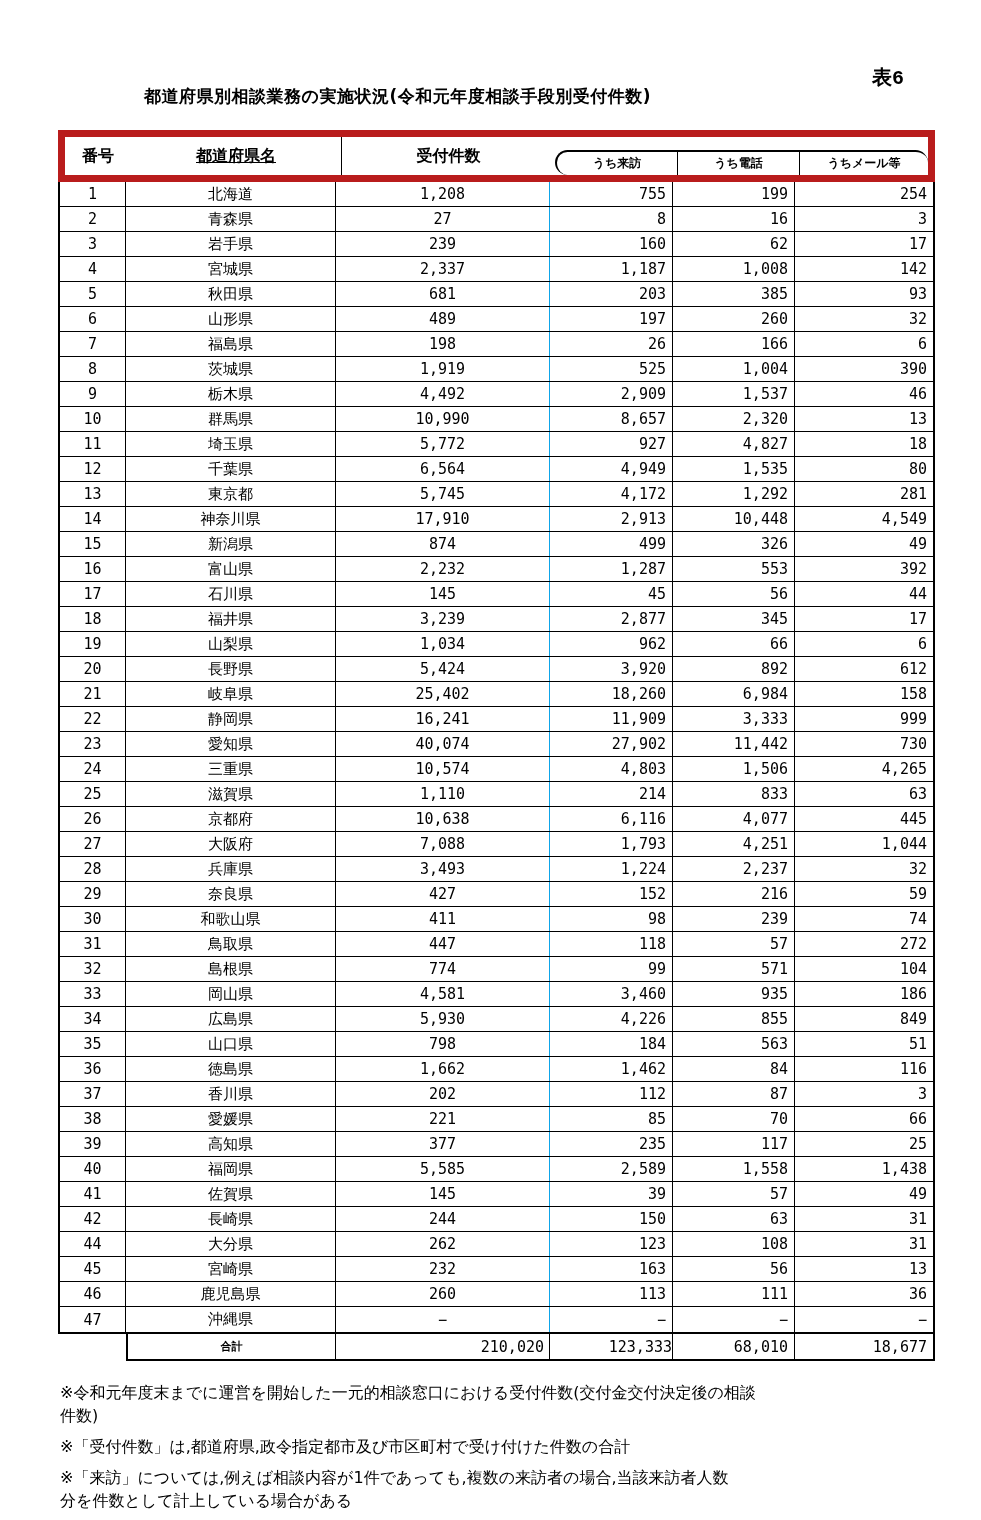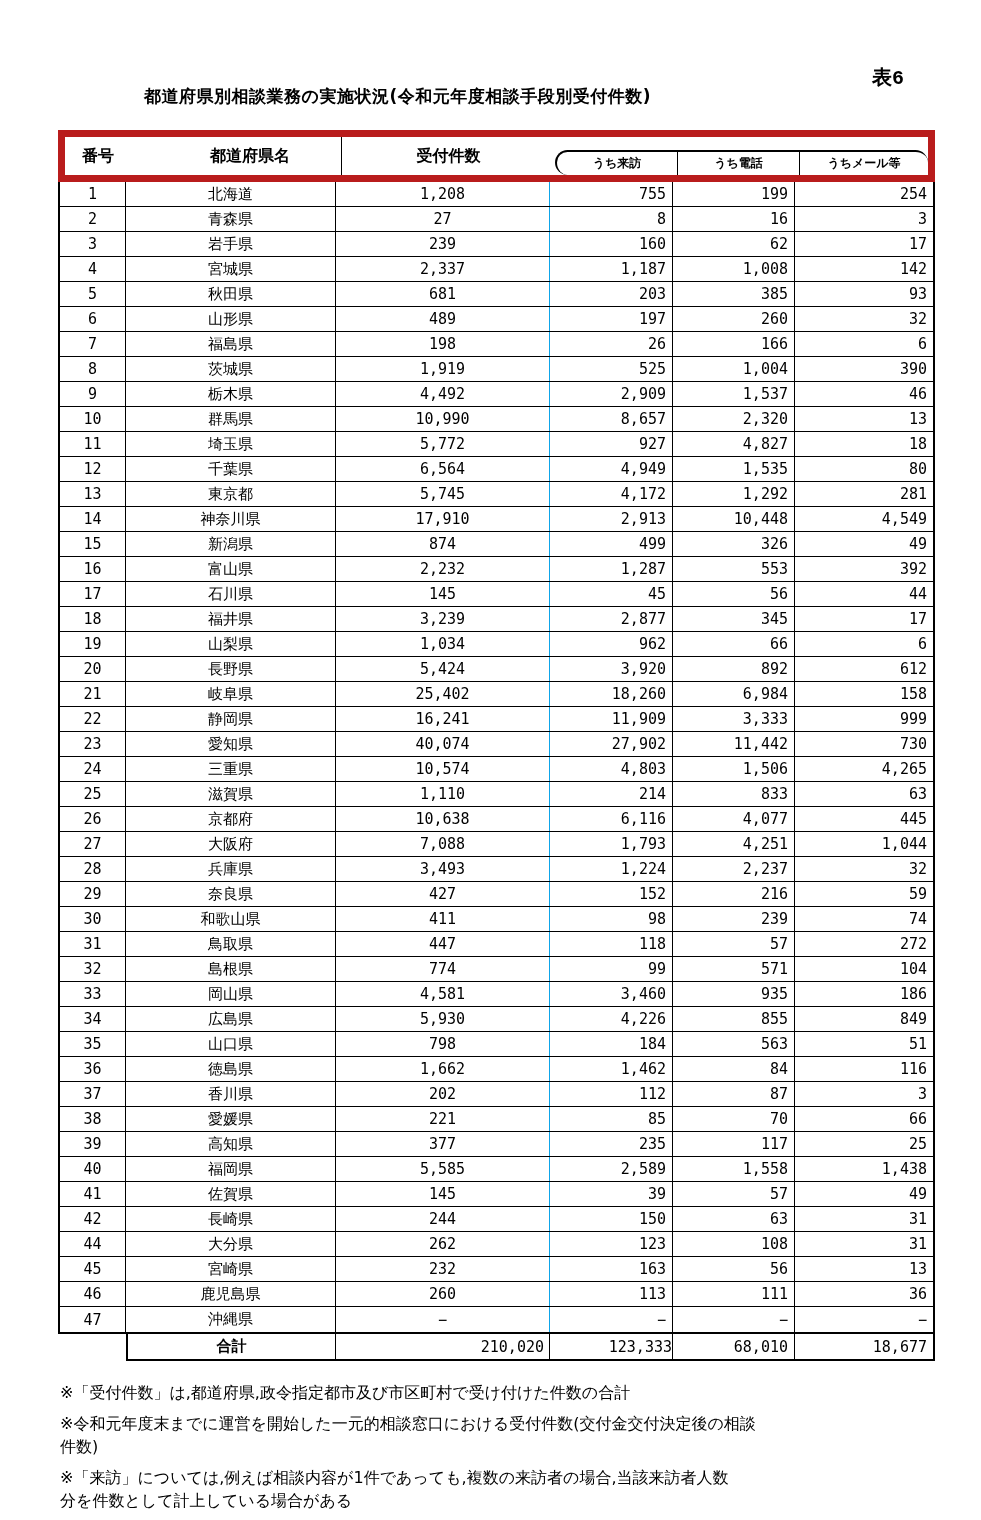--- a/index.html
+++ b/index.html
@@ -10,21 +10,21 @@
   .page-tag{position:absolute;left:872px;top:64px;font-size:20px;font-weight:bold;font-family:Liberation Mono, monospace;}
   .page-title{position:absolute;left:144px;top:85px;font-size:17px;font-weight:bold;letter-spacing:0.5px;}
 
   .table-wrap{position:absolute;left:58px;top:130px;width:877px;}
 
   
   .thead{position:relative;height:52px;border:7px solid #b91c1c;box-sizing:border-box;}
   .hcell{position:absolute;top:0;height:100%;display:flex;align-items:center;justify-content:center;
          font-size:16px;font-weight:bold;}
   .h-no{left:0;width:66px;}
-  .h-pref{left:80px;width:210px;}
+  .h-pref{left:66px;width:210px;text-decoration:underline;}
   .h-total{left:277px;width:213px;}
   .h-vline{position:absolute;top:0;bottom:0;left:276px;width:1px;background:#000;}
   .subbox{position:absolute;left:490px;right:0;top:13px;bottom:0;
           border-top:2px solid #000;border-left:2px solid #000;display:flex;box-sizing:border-box;border-radius:13px;}
   .sh{display:flex;align-items:center;justify-content:center;font-size:12px;font-weight:bold;box-sizing:border-box;}
   .sh-visit{width:121px;border-right:1px solid #000;}
   .sh-phone{width:122px;border-right:1px solid #000;}
   .sh-mail{flex:1;}
 
   
@@ -40,21 +40,21 @@
   .c-phone{width:122px;justify-content:flex-end;padding-right:6px;border-right:1px solid #000;}
   .c-mail{flex:1;justify-content:flex-end;padding-right:6px;}
   
   .trow:nth-child(47) .c-visit,
   .trow:nth-child(47) .c-phone,
   .trow:nth-child(47) .c-mail{justify-content:center;padding-right:0;}
 
   
   .total-row{display:flex;margin-left:68px;height:27px;box-sizing:border-box;
              border-left:2px solid #000;border-right:2px solid #000;border-bottom:2px solid #000;}
-  .t-label{width:208px;justify-content:center;border-right:1px solid #000;font-size:15px;font-weight:bold;}
+  .t-label{width:208px;justify-content:center;border-right:1px solid #000;font-size:11px;font-weight:bold;}
   .t-total{width:214px;justify-content:flex-end;padding-right:5px;border-right:1px solid #000;}
   .t-visit{width:123px;justify-content:flex-end;border-right:1px solid #000;}
   .t-phone{width:122px;justify-content:flex-end;padding-right:6px;border-right:1px solid #000;}
   .t-mail{flex:1;justify-content:flex-end;padding-right:6px;}
 
   
   .notes{position:absolute;left:60px;top:1381px;width:885px;font-size:16px;}
   .note{margin:0 0 8px 0;line-height:23px;}
 </style>
 </head>
@@ -453,16 +453,16 @@
     <div class="c t-label">合計</div>
     <div class="c t-total num">210,020</div>
     <div class="c t-visit num">123,333</div>
     <div class="c t-phone num">68,010</div>
     <div class="c t-mail num">18,677</div>
   </div>
 
 </div>
 
 <div class="notes">
+  <p class="note"><span>※令和元年度末までに運営を開始した一元的相談窓口における受付件数(交付金交付決定後の相談</span><br><span>件数)</span></p>
   <p class="note"><span>※「受付件数」は,都道府県,政令指定都市及び市区町村で受け付けた件数の合計</span></p>
-  <p class="note"><span>※令和元年度末までに運営を開始した一元的相談窓口における受付件数(交付金交付決定後の相談</span><br><span>件数)</span></p>
   <p class="note"><span>※「来訪」については,例えば相談内容が1件であっても,複数の来訪者の場合,当該来訪者人数</span><br><span>分を件数として計上している場合がある</span></p>
 </div>
 
 </body></html>

